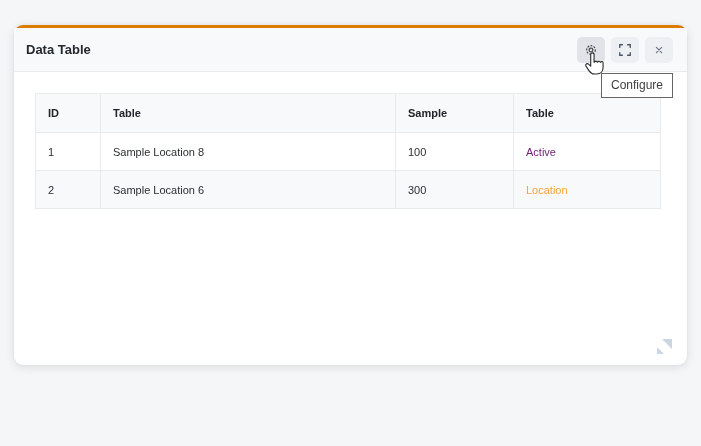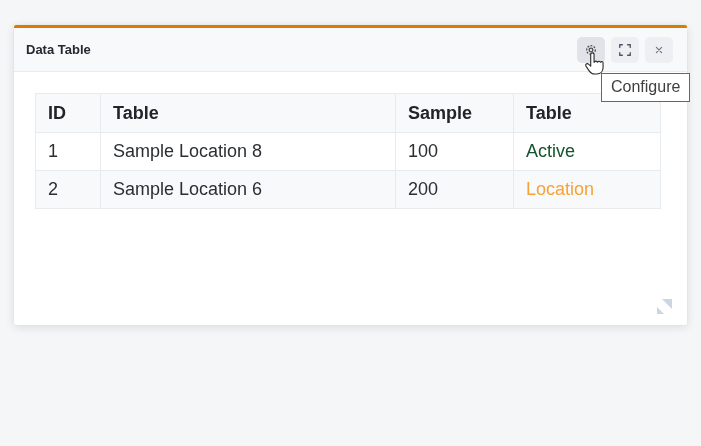--- a/index.html
+++ b/index.html
@@ -8,24 +8,24 @@
     position: relative;
     background: #f5f6f8;
     font-family: "Liberation Sans", sans-serif;
     overflow: hidden;
   }
 
   
   .panel {
     position: absolute;
     left: 14px; top: 25px;
-    width: 673px; height: 300px;
+    width: 673px; height: 340px;
     background: #ffffff;
     border-top: 3px solid #db7c01;
-    border-radius: 2px;
+    border-radius: 9px;
     box-shadow: 0 2px 10px rgba(20,30,40,.12), 0 0 3px rgba(20,30,40,.05);
   }
 
   .panel-header {
     height: 44px;
     background: #f8f9fb;
     border-bottom: 1px solid #e9ebee;
     display: flex;
     align-items: center;
     justify-content: space-between;
@@ -50,21 +50,21 @@
   .action-btn.is-hover { background: #e1e3e8; }
 
   
   .panel-body { padding: 21px 27px 0 21px; }
 
   table.data-table {
     border-collapse: collapse;
     width: 625px;
     table-layout: fixed;
     background: #fff;
-    font-size: 18px;
+    font-size: 11px;
     color: #2b2f33;
   }
   .data-table th, .data-table td {
     border: 1px solid #e8ebee;
     padding: 0 12px;
     text-align: left;
     height: 38px;
     font-weight: 400;
     overflow: hidden;
     white-space: nowrap;
@@ -77,21 +77,21 @@
   }
   .data-table tbody tr.striped td { background: #f8f9fb; }
 
   
   .tooltip {
     position: absolute;
     left: 601px; top: 73px;
     background: #ffffff;
     border: 1px solid #666666;
     padding: 4px 9px 5px;
-    font-size: 16px;
+    font-size: 12px;
     color: #3f3f3f;
     white-space: nowrap;
     z-index: 6;
   }
 
   
   .cursor {
     position: absolute;
     left: 582px; top: 52px;
     z-index: 9;
@@ -160,26 +160,26 @@
           <th>Table</th>
           <th>Sample</th>
           <th>Table</th>
         </tr>
       </thead>
       <tbody>
         <tr>
           <td>1</td>
           <td>Sample Location 8</td>
           <td>100</td>
-          <td style="color:#14532d">Active</td>
+          <td style="color:#701a75">Active</td>
         </tr>
         <tr class="striped">
           <td>2</td>
           <td>Sample Location 6</td>
-          <td>200</td>
+          <td>300</td>
           <td style="color:#f7a236">Location</td>
         </tr>
       </tbody>
     </table>
   </div>
 
   <div class="resize-handle">
     <span style="display:flex">
       <svg width="21" height="21" viewBox="0 0 21 21" fill="#ccd6e2">
         <polygon points="9,2 19,2 19,12"></polygon>

